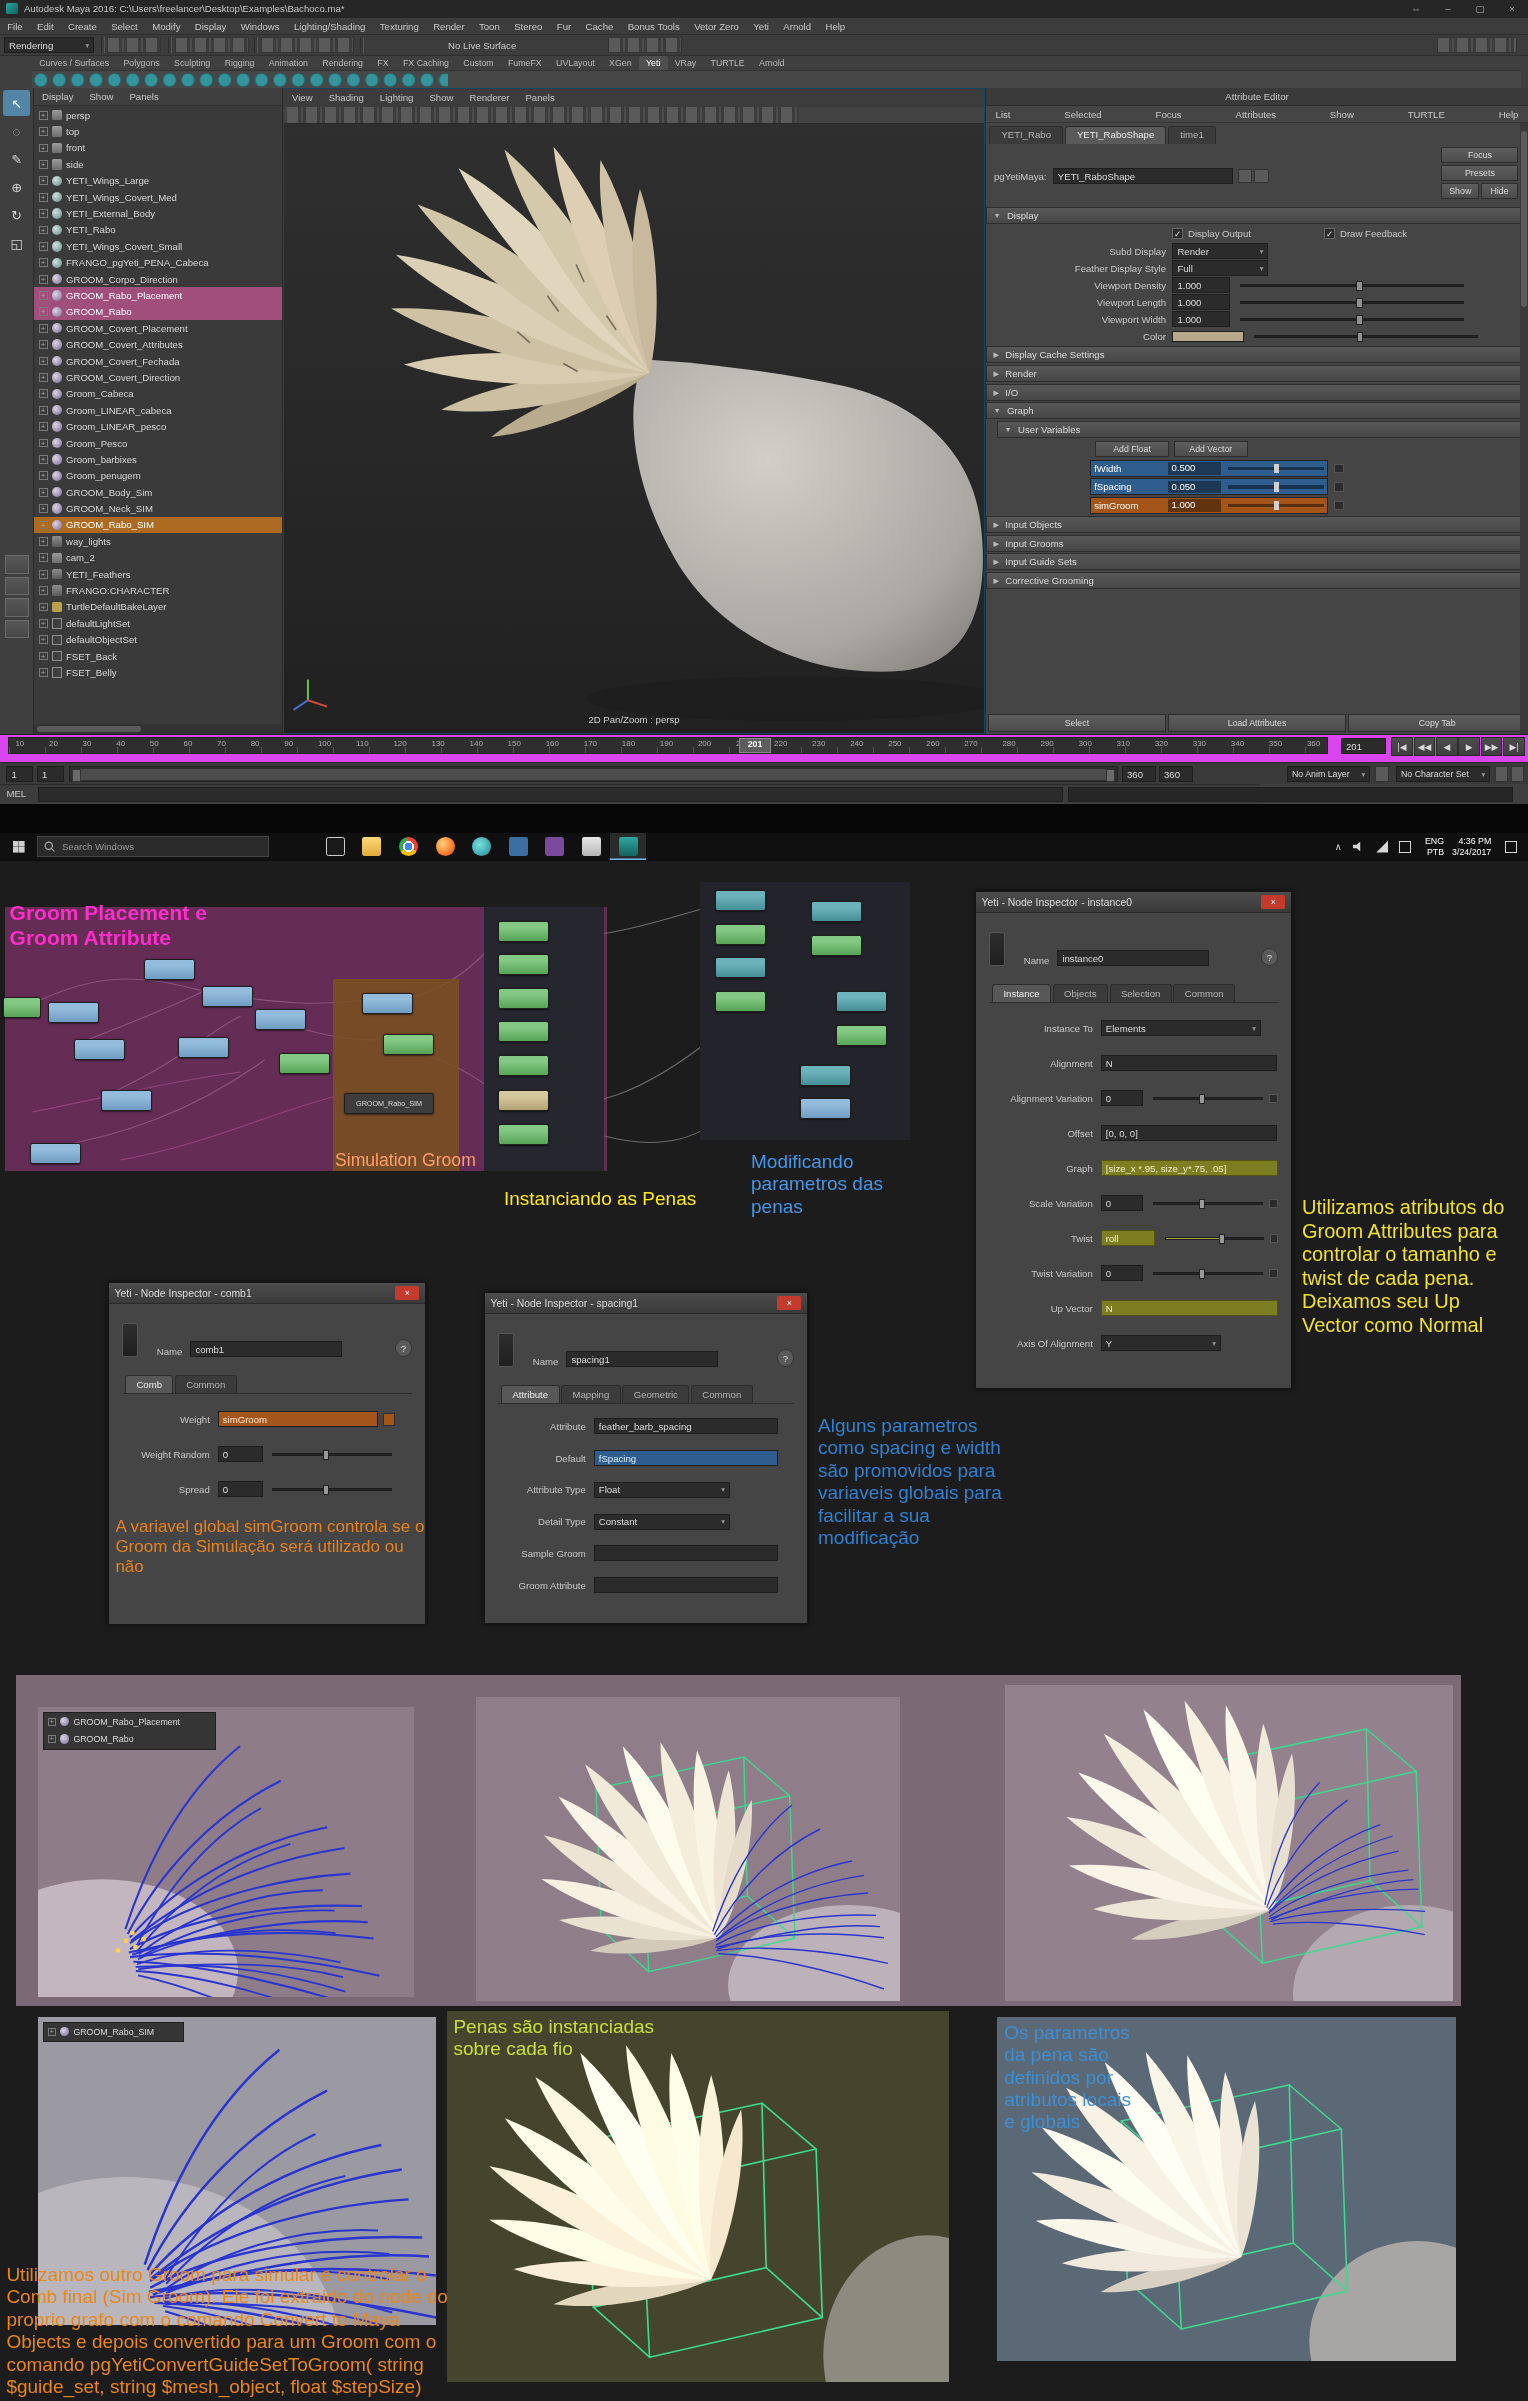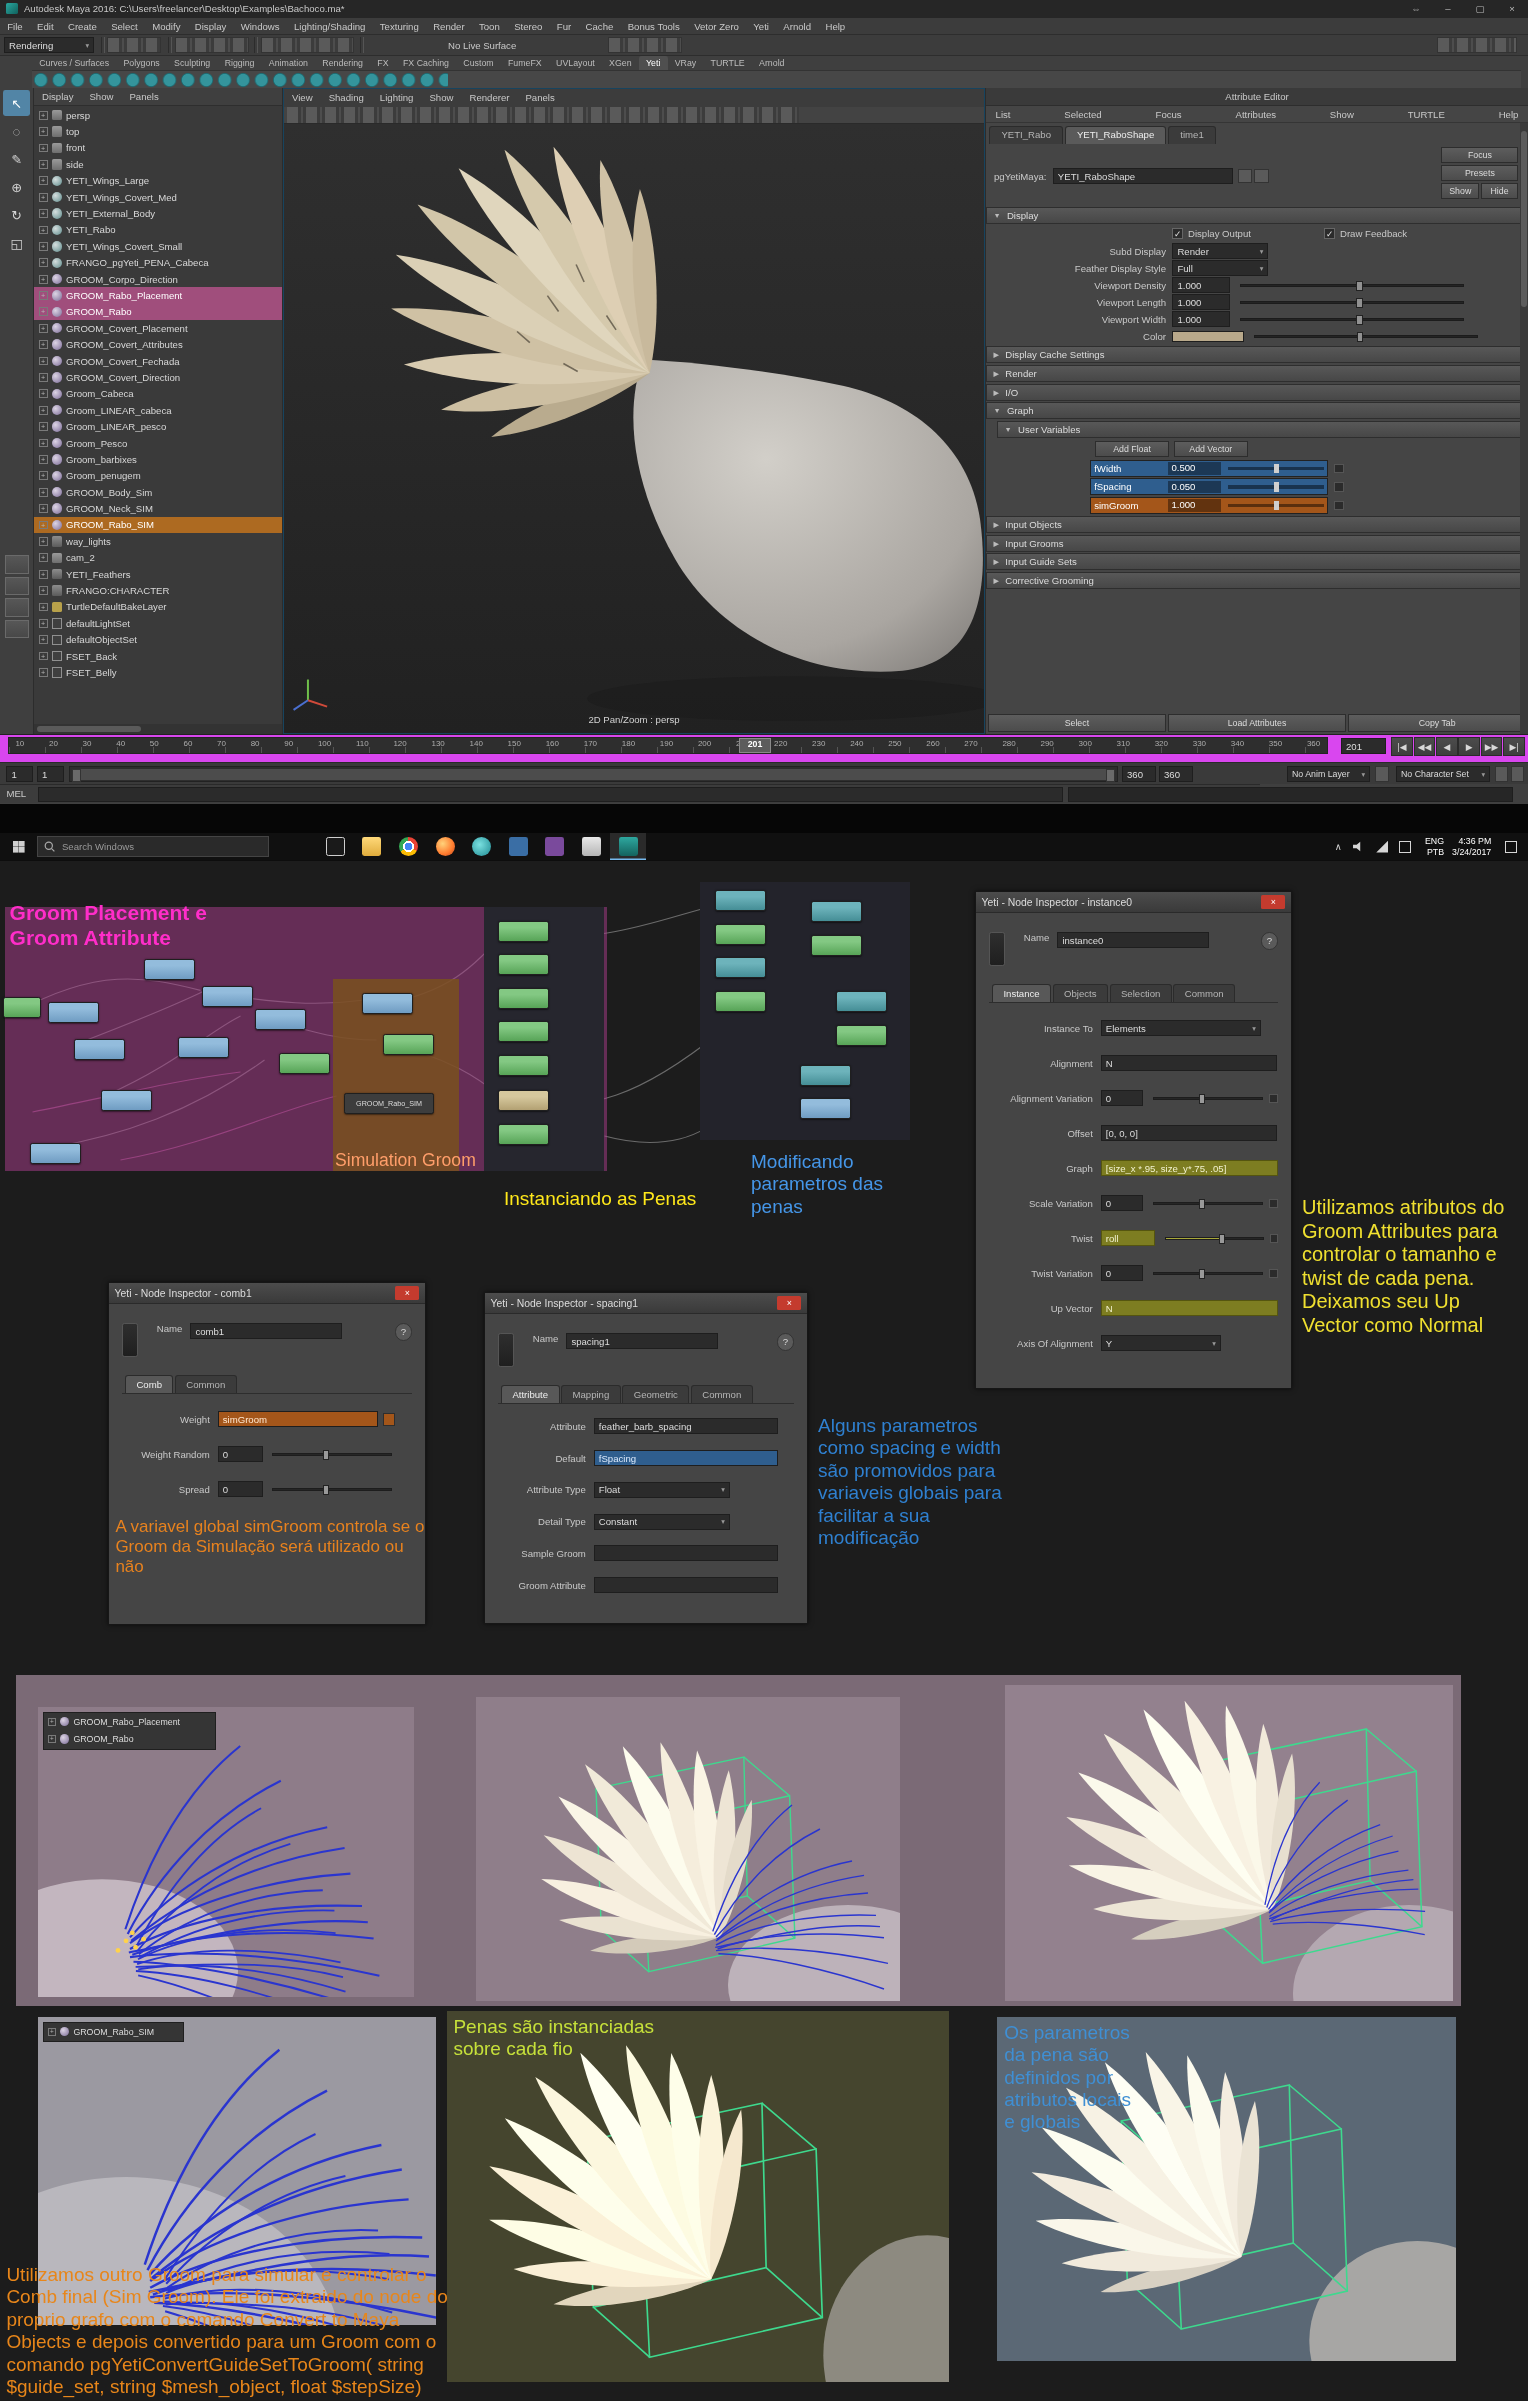--- a/index.html
+++ b/index.html
@@ -120,21 +120,21 @@
 .nb{background:linear-gradient(#93bcdc 30%,#6f9cc2)}
 .ng{background:linear-gradient(#83c883 30%,#57a457)}
 .nt{background:linear-gradient(#6db3bb 30%,#458e96)}
 .nbe{background:linear-gradient(#d6c89d 30%,#b3a173)}
 .nd{background:#3d3d3d;color:#ddd;font-size:7.2px;display:flex;align-items:center;justify-content:center;width:90px}
 .ann{position:absolute;line-height:1.18}
 
 .insp{position:absolute;background:#454545;border:0.8px solid #161616;box-shadow:0 0 4.8px rgba(0,0,0,.6)}
 .insp-title{height:21px;background:linear-gradient(#4c4c4c,#3a3a3a);border-bottom:0.8px solid #2a2a2a;display:flex;align-items:center;padding:0 5.6px;font-size:10.4px;color:#ddd}
 .insp-close{margin-left:auto;width:24px;height:14.4px;background:#c43b2e;color:#fff;font-size:8.8px;display:flex;align-items:center;justify-content:center;border-radius:1.6px}
-.insp-namerow{display:flex;align-items:flex-start;margin:19px 12.8px 0}
+.insp-namerow{display:flex;align-items:flex-end;margin:19px 12.8px 0}
 .nodeico{width:16px;height:34px;background:linear-gradient(#2e2e2e,#1f1f1f);border:0.8px solid #555;border-radius:2.4px;margin-right:19px}
 .insp-lab{font-size:9.6px;color:#c9c9c9;margin-right:8px}
 .insp-help{margin-left:auto;width:17.6px;height:17.6px;border-radius:50%;background:#5a5a5a;border:0.8px solid #333;color:#ddd;font-size:9.6px;display:flex;align-items:center;justify-content:center}
 .insp-tabs{display:flex;margin:17.6px 12.8px 0;border-bottom:0.8px solid #2d2d2d;padding-left:3.2px}
 .insp-tab{font-size:9.6px;color:#b5b5b5;background:#3b3b3b;border:0.8px solid #2b2b2b;border-bottom:none;border-radius:3.2px 3.2px 0 0;padding:3.2px 10.4px;margin-right:1.6px}
 .insp-tab.active{background:#585858;color:#eee}
 .insp-row{display:flex;align-items:center;margin:16px 12.8px 0;height:19px}
 .ilab{text-align:right;font-size:9.6px;color:#c9c9c9;margin-right:8px;flex:none}
 .hl-olive{background:#7d7d21 !important;border-color:#55550f !important;color:#f2f2cf !important}
 .hl-orangef{background:#a4561a !important;color:#ffe9d2 !important}

